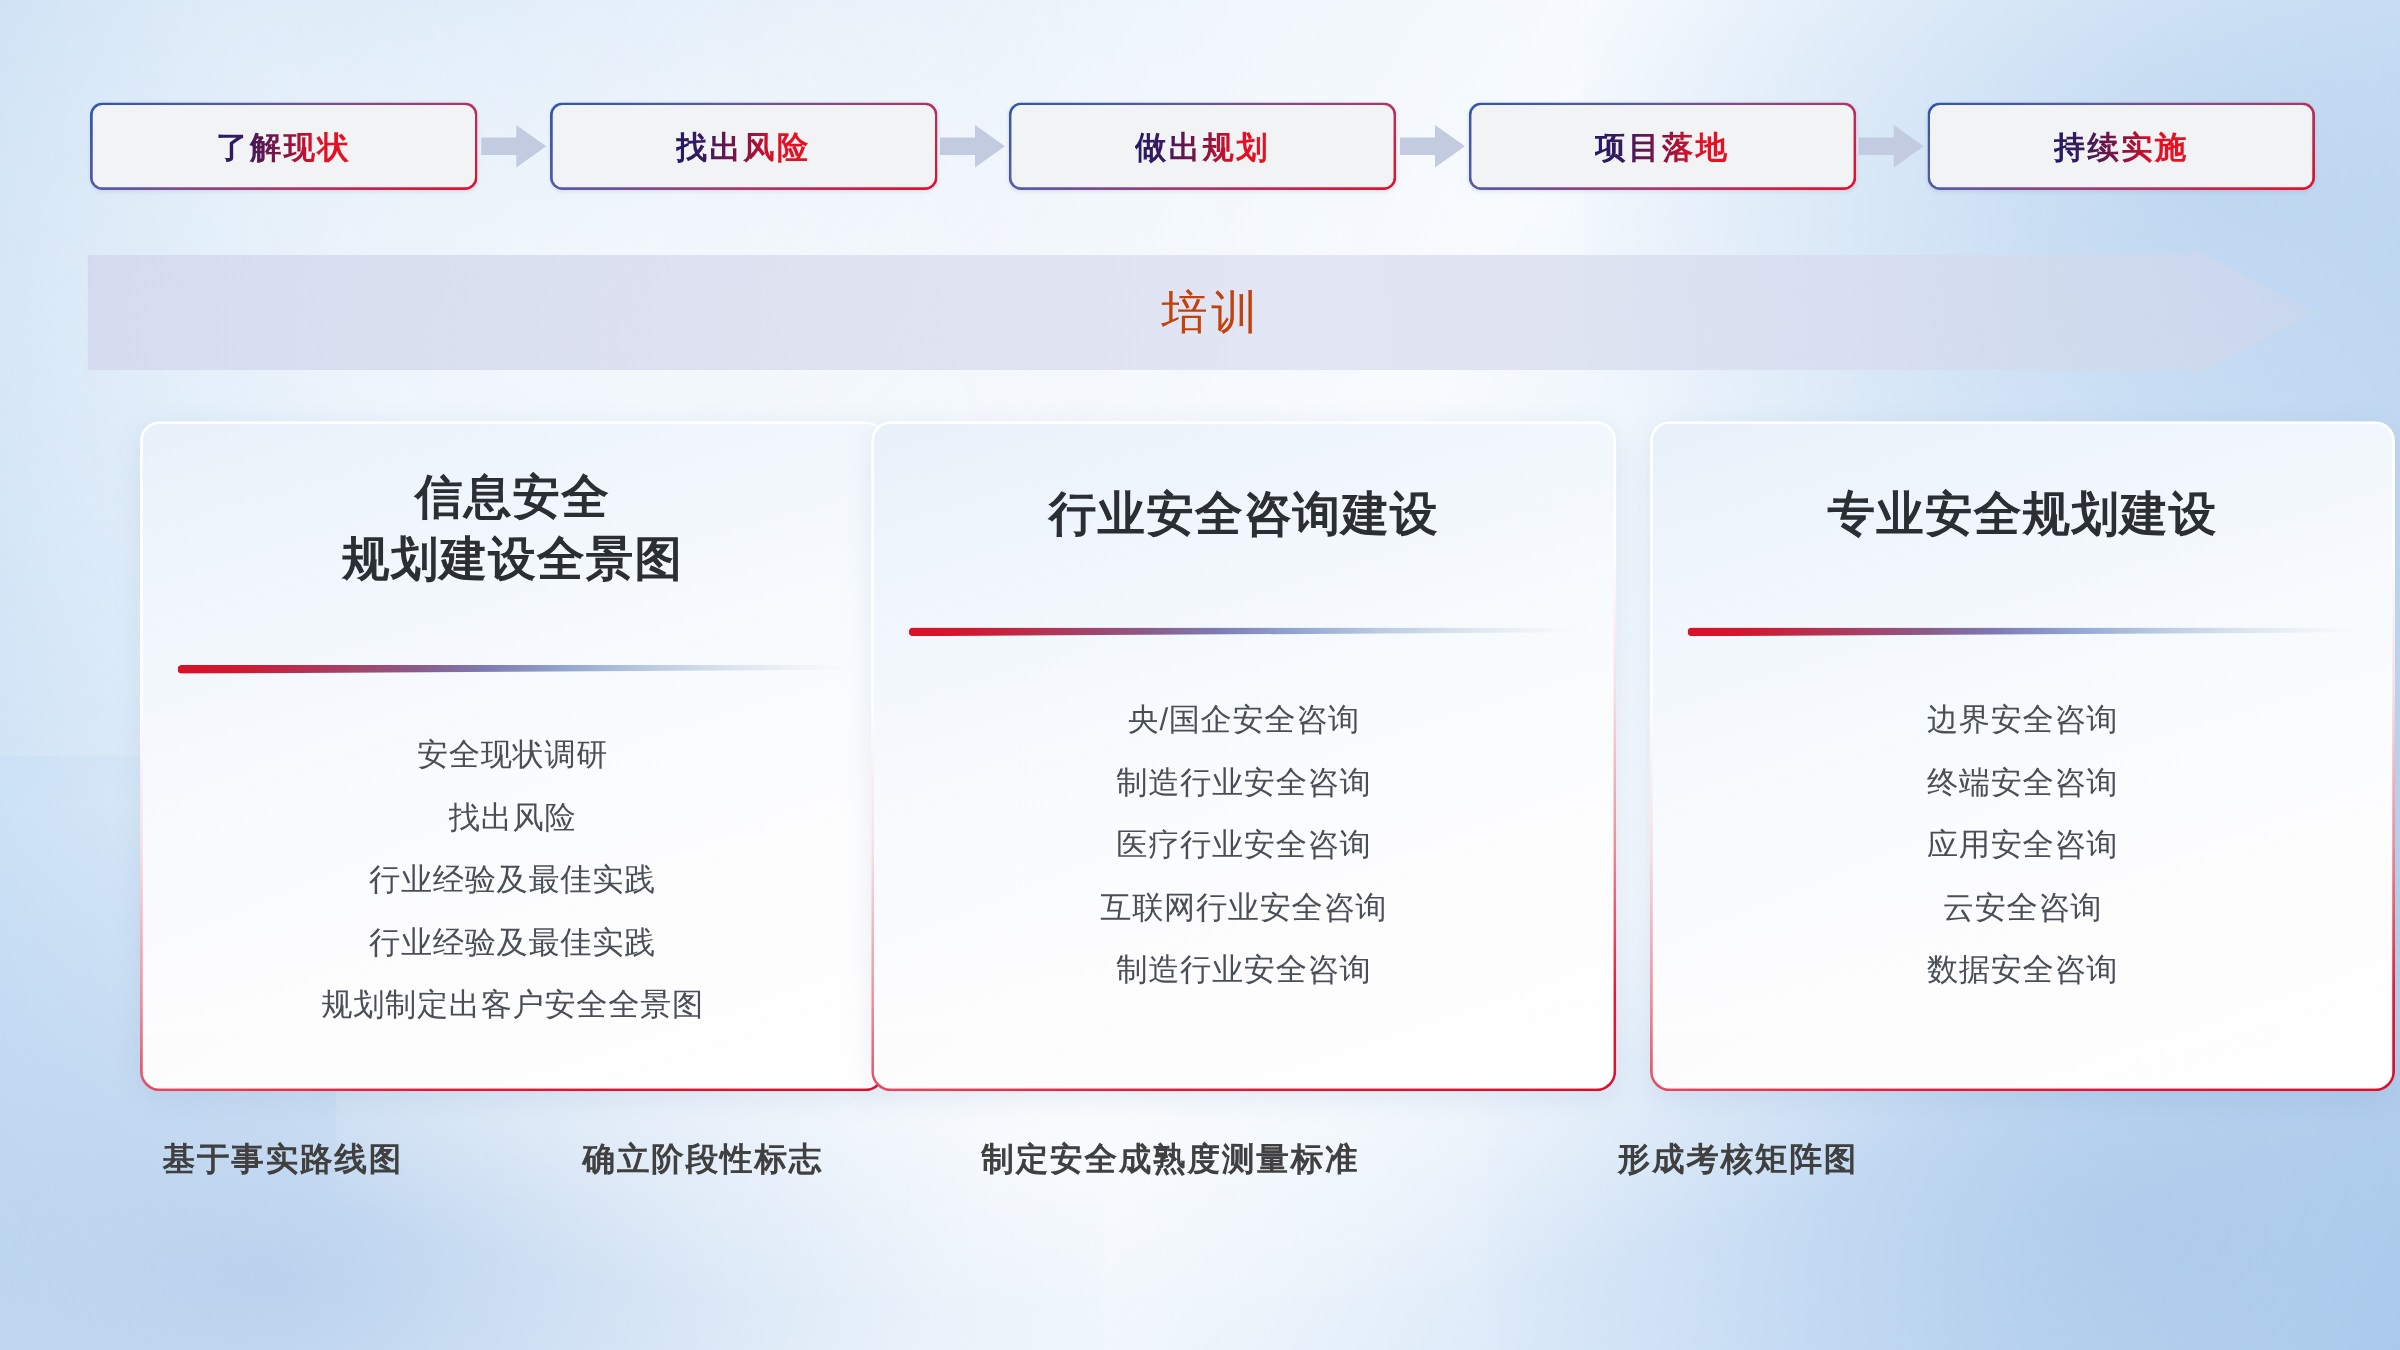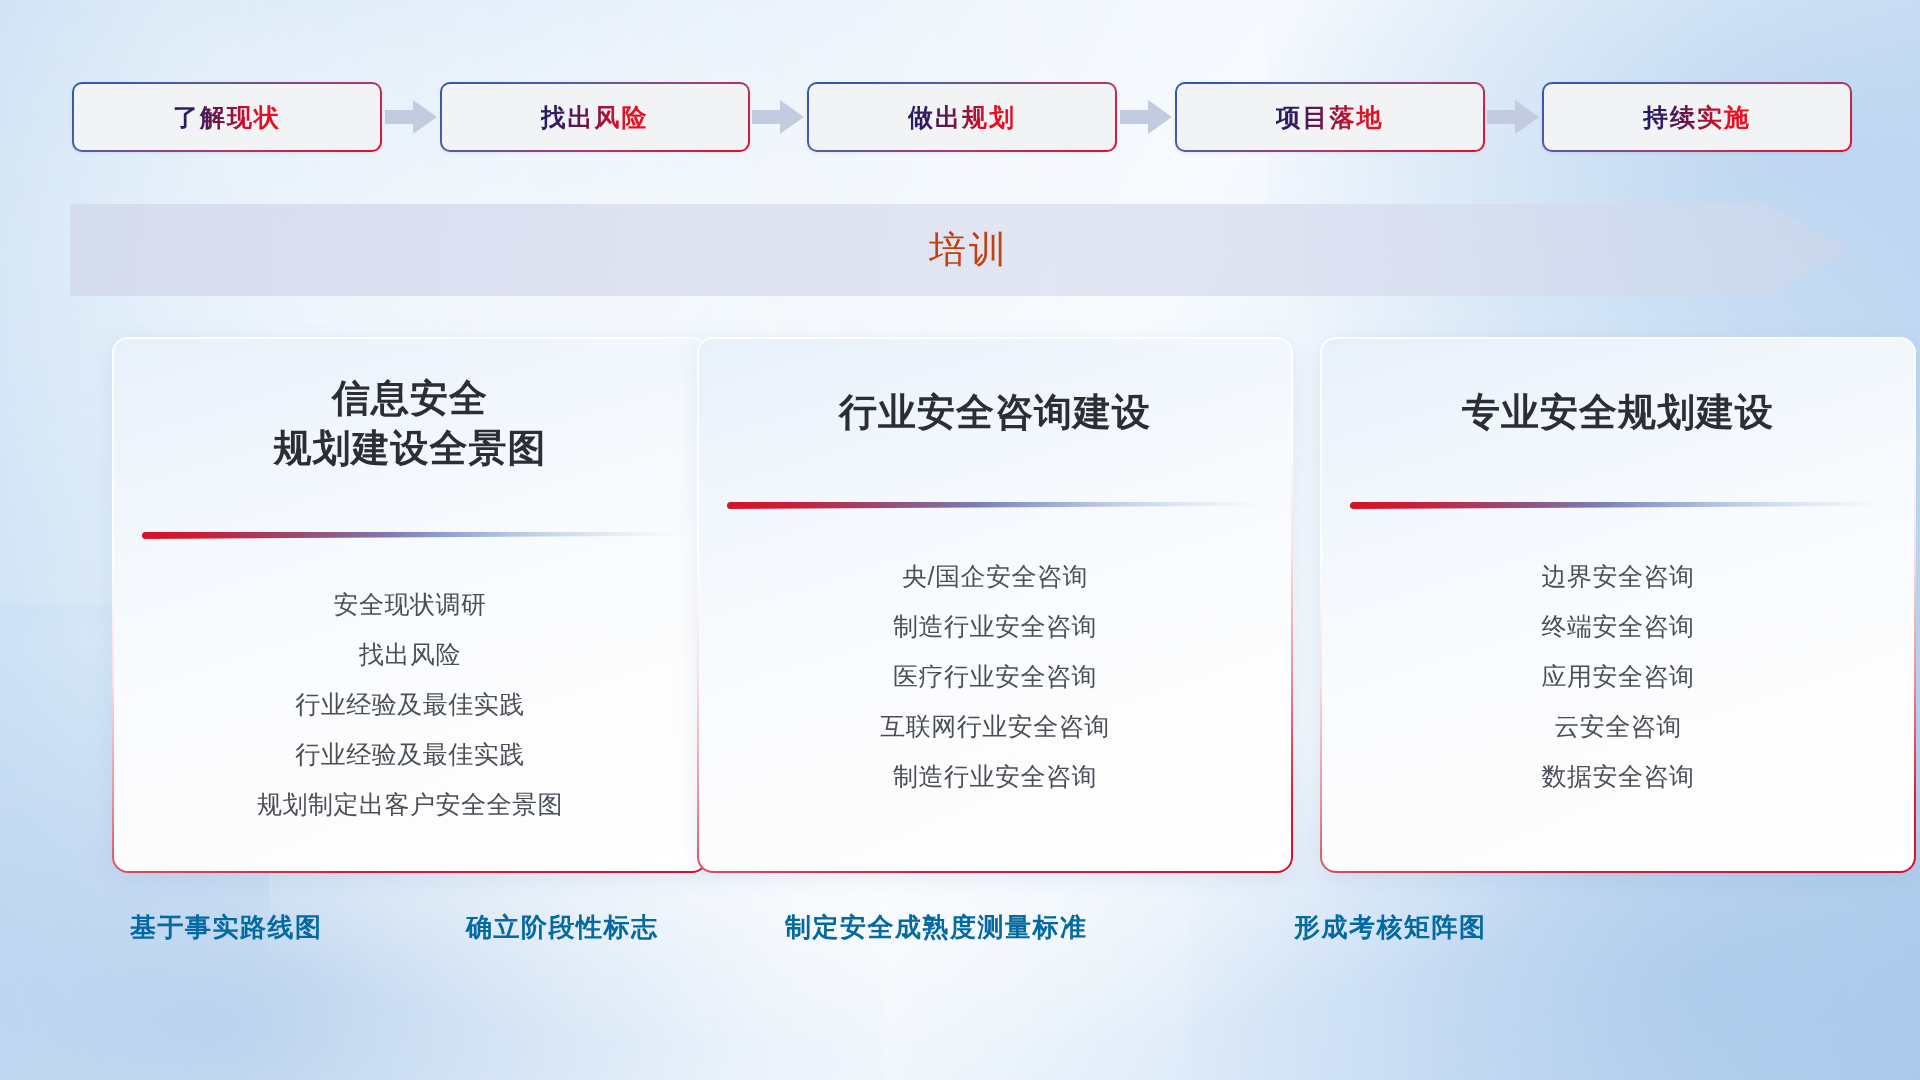--- a/index.html
+++ b/index.html
@@ -285,21 +285,21 @@
     left: 0;
     top: 910px;
     width: 1920px;
     height: 46px;
   }
   .footer-item {
     position: absolute;
     top: 0;
     font-size: 26px;
     font-weight: 700;
-    color: #0369a1;
+    color: #404040;
     letter-spacing: 1.5px;
     white-space: nowrap;
   }
   .fi-0 { left: 130px; }
   .fi-1 { left: 466px; }
   .fi-2 { left: 785px; }
   .fi-3 { left: 1294px; }
 </style>
 </head>
 <body>

